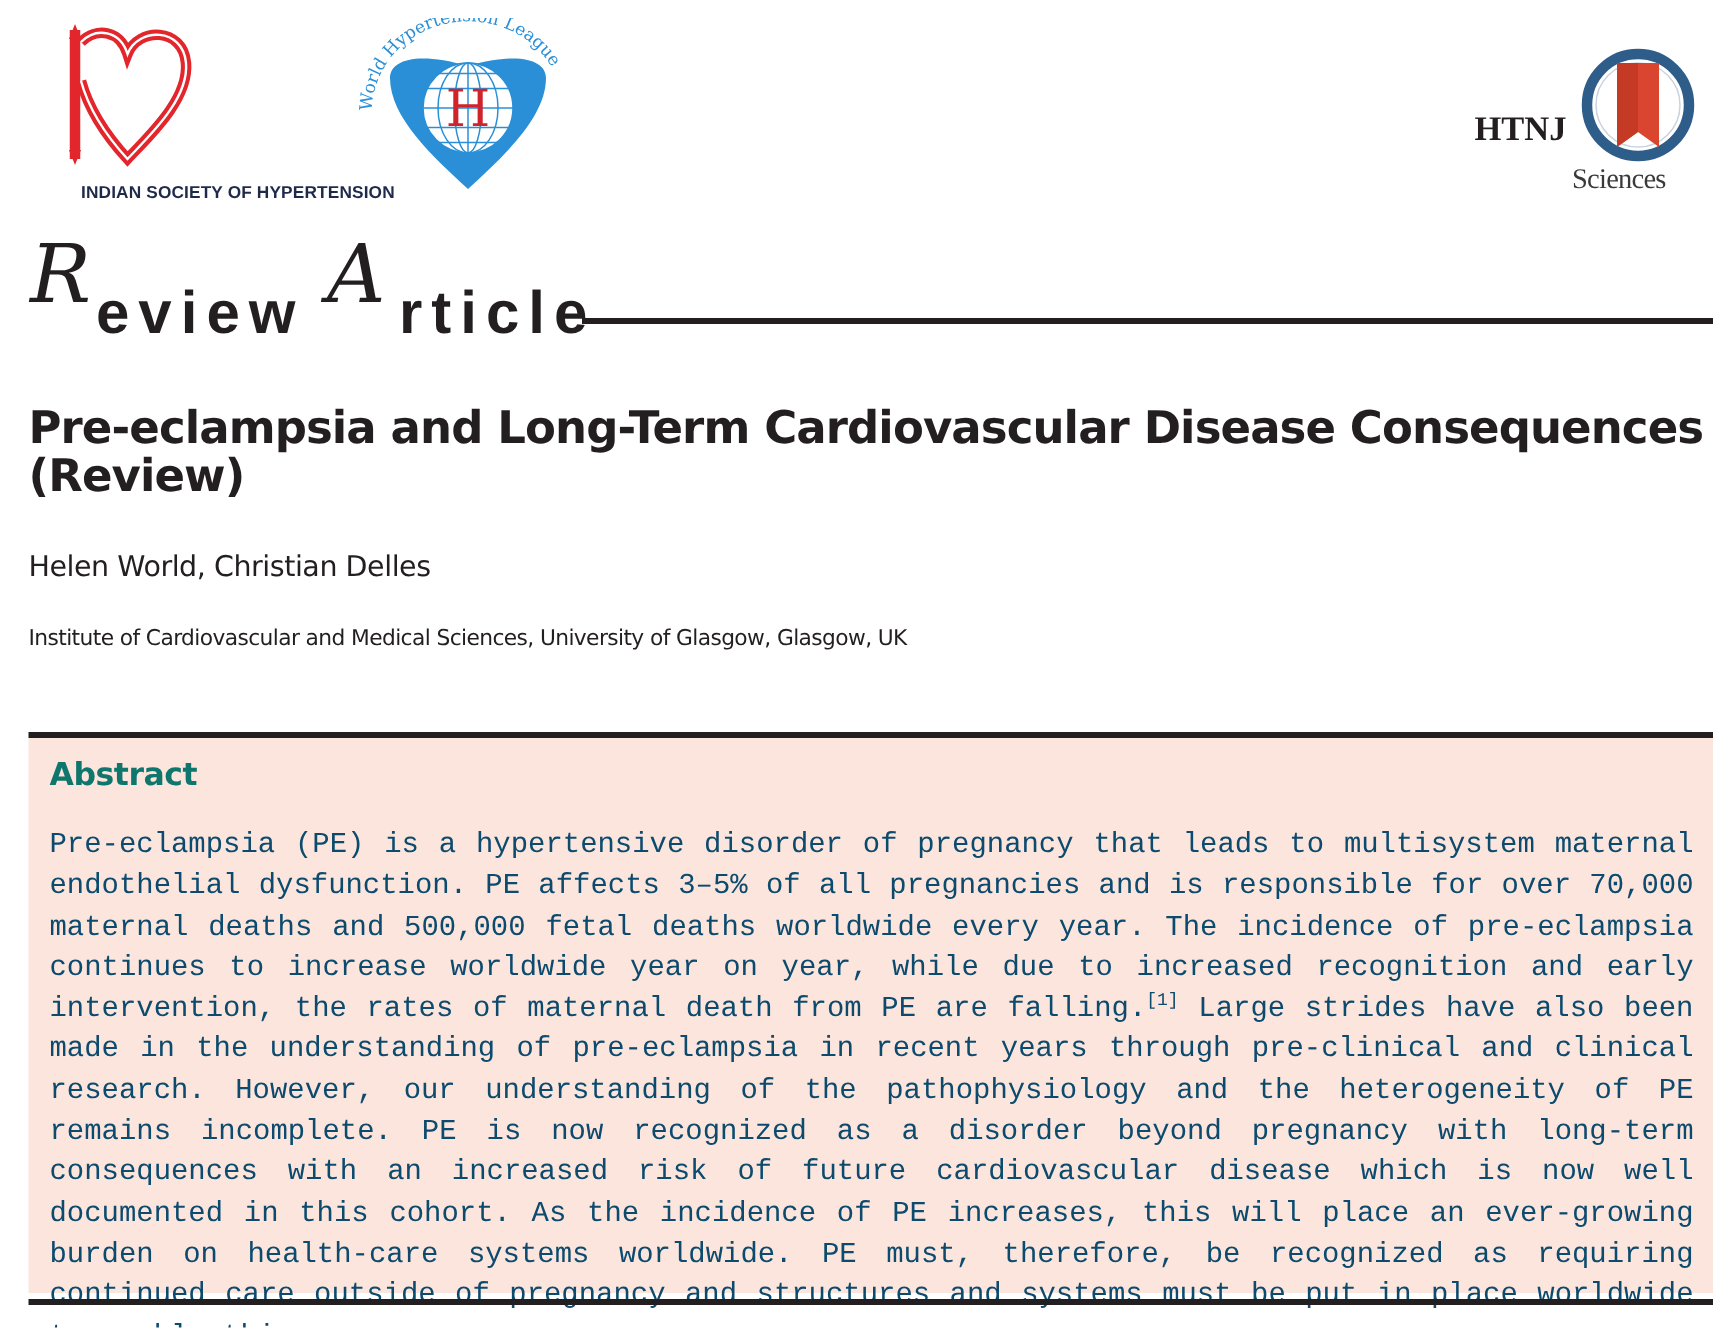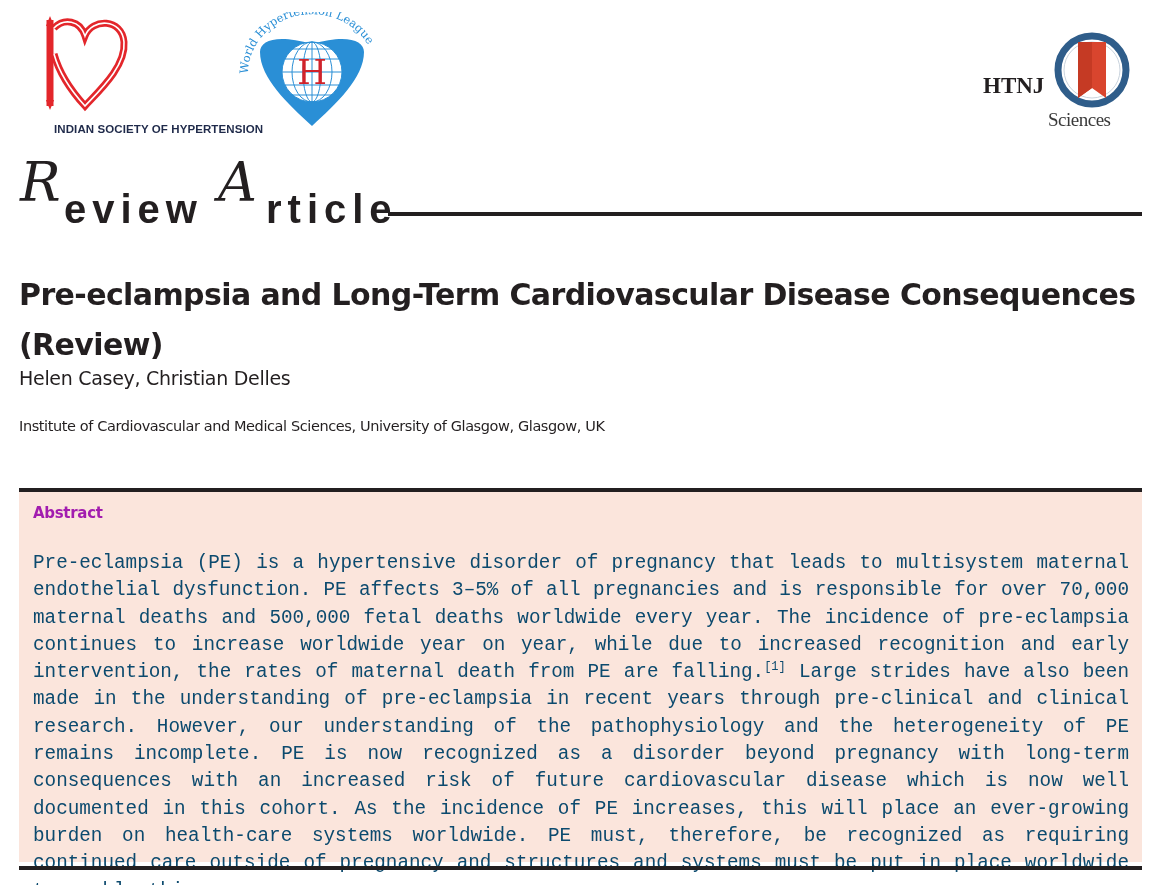--- a/index.html
+++ b/index.html
@@ -17,27 +17,27 @@
 
   .htnj { position: absolute; left: 983px; top: 73px; font-family: "Liberation Serif", serif; font-weight: bold; font-size: 23px; color: #231f20; }
   .crossmark { position: absolute; left: 1045px; top: 32px; width: 95px; height: 102px; }
   .crossmark .cm-text { position: absolute; left: 3px; top: 77px; font-family: "Liberation Serif", serif; font-size: 19px; color: #3a3a3a; letter-spacing: -0.5px; white-space: nowrap; }
 
   .section-banner { position: absolute; left: 20px; top: 155px; width: 1122px; height: 70px; }
   .section-banner .script { font-family: "DejaVu Serif", serif; font-style: italic; font-size: 54px; color: #231f20; position: absolute; top: -4px; }
   .section-banner .plain { font-family: "Liberation Sans", sans-serif; font-weight: bold; font-size: 40px; letter-spacing: 6px; color: #231f20; position: absolute; top: 32px; }
   .section-banner .rule { position: absolute; left: 368px; top: 57px; width: 754px; height: 4px; background: #231f20; }
 
-  .title { position: absolute; left: 19px; top: 270px; width: 1120px; font-family: "DejaVu Sans", sans-serif; font-weight: bold; font-size: 30px; line-height: 50px; color: #231f20; letter-spacing: -0.6px; }
+  .title { position: absolute; left: 19px; top: 270px; width: 1120px; font-family: "DejaVu Sans", sans-serif; font-weight: bold; font-size: 30px; line-height: 32px; color: #231f20; letter-spacing: -0.6px; }
   .authors { position: absolute; left: 19px; top: 367px; font-family: "DejaVu Sans", sans-serif; font-size: 19px; color: #231f20; letter-spacing: -0.3px; }
   .affiliation { position: absolute; left: 19px; top: 418px; font-family: "DejaVu Sans", sans-serif; font-size: 14.5px; color: #231f20; letter-spacing: -0.4px; }
 
   .abstract-top-rule { position: absolute; left: 19px; top: 488px; width: 1123px; height: 4px; background: #231f20; }
   .abstract-box { position: absolute; left: 19px; top: 492px; width: 1123px; height: 370px; background: #fbe5dc; }
-  .abstract-heading { position: absolute; left: 14px; top: 12px; font-family: "DejaVu Sans", sans-serif; font-weight: bold; font-size: 15px; color: #a21caf; letter-spacing: -0.3px; }
+  .abstract-heading { position: absolute; left: 14px; top: 12px; font-family: "DejaVu Sans", sans-serif; font-weight: bold; font-size: 21px; color: #0f766e; letter-spacing: -0.3px; }
   .abstract-body { position: absolute; left: 14px; top: 58px; width: 1096px; font-family: Liberation Mono, monospace; font-size: 19.3px; line-height: 27.3px; color: #0c4a6e; text-align: justify; }
   .abstract-body sup { font-size: 12px; vertical-align: 7px; line-height: 0; }
   .keywords { position: absolute; left: 14px; top: 340px; font-family: "DejaVu Sans", sans-serif; font-size: 15px; color: #231f20; letter-spacing: -0.4px; white-space: nowrap; }
   .keywords .kw-label { font-weight: bold; }
   .abstract-bottom-rule { position: absolute; left: 19px; top: 866px; width: 1123px; height: 4px; background: #231f20; }
 </style>
 </head>
 <body>
 
 <div class="header">
@@ -94,21 +94,21 @@
 
 <div class="section-banner">
   <span class="script" style="left:0;">R</span>
   <span class="plain" style="left:44px;">eview</span>
   <span class="script" style="left:198px;">A</span>
   <span class="plain" style="left:246px;">rticle</span>
   <div class="rule"></div>
 </div>
 
 <h1 class="title" style="margin:0;">Pre-eclampsia and Long-Term Cardiovascular Disease Consequences (Review)</h1>
-<div class="authors">Helen Casey, Christian Delles</div>
+<div class="authors">Helen World, Christian Delles</div>
 <div class="affiliation">Institute of Cardiovascular and Medical Sciences, University of Glasgow, Glasgow, UK</div>
 
 <div class="abstract-top-rule"></div>
 <div class="abstract-box">
   <div class="abstract-heading">Abstract</div>
   <div class="abstract-body"><span>Pre-eclampsia (PE) is a hypertensive disorder of pregnancy that leads to multisystem maternal endothelial dysfunction. PE affects 3–5% of all pregnancies and is responsible for over 70,000 maternal deaths and 500,000 fetal deaths worldwide every year. The incidence of pre-eclampsia continues to increase worldwide year on year, while due to increased recognition and early intervention, the rates of maternal death from PE are falling.</span><sup>[1]</sup><span> Large strides have also been made in the understanding of pre-eclampsia in recent years through pre-clinical and clinical research. However, our understanding of the pathophysiology and the heterogeneity of PE remains incomplete. PE is now recognized as a disorder beyond pregnancy with long-term consequences with an increased risk of future cardiovascular disease which is now well documented in this cohort. As the incidence of PE increases, this will place an ever-growing burden on health-care systems worldwide. PE must, therefore, be recognized as requiring continued care outside of pregnancy and structures and systems must be put in place worldwide to enable this.</span></div>
 </div>
 <div class="abstract-bottom-rule"></div>
 
 </body></html>

